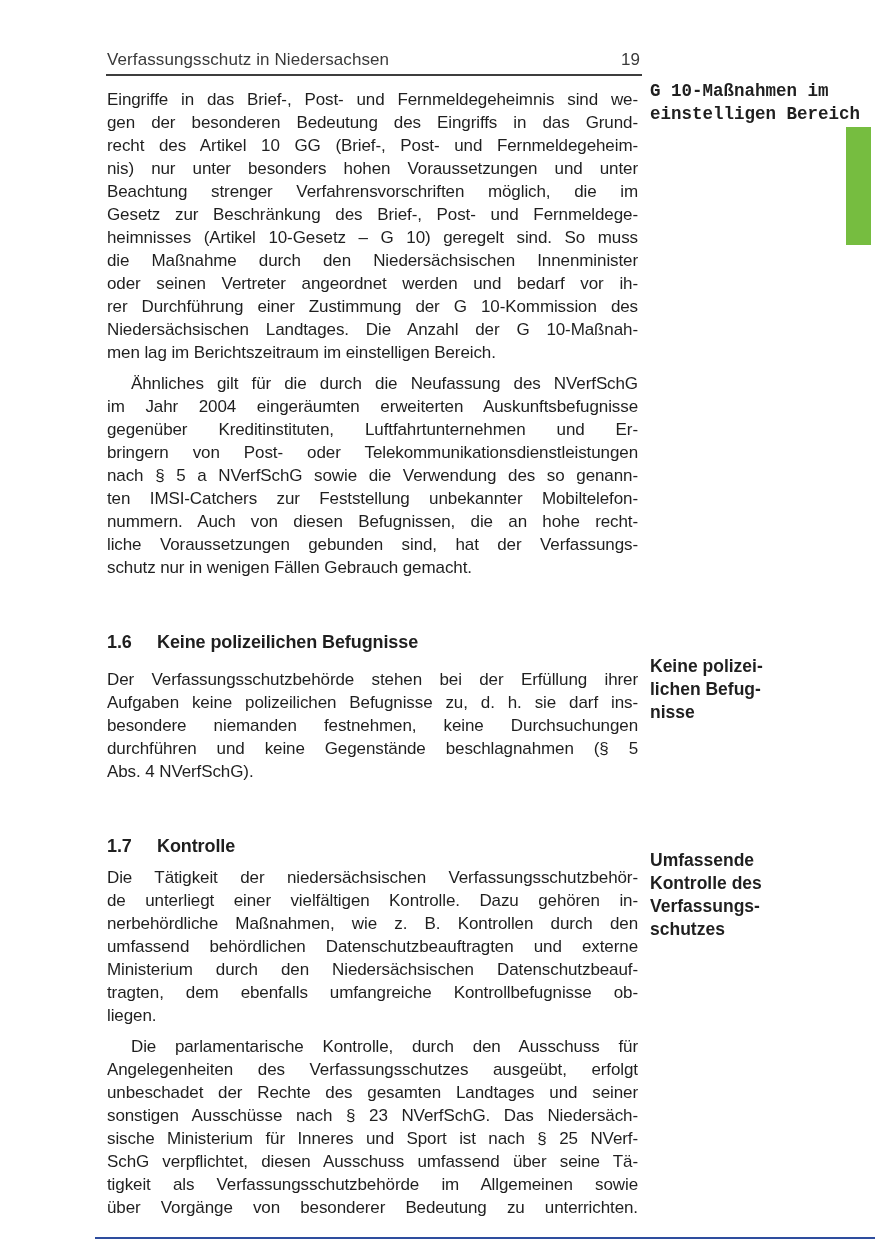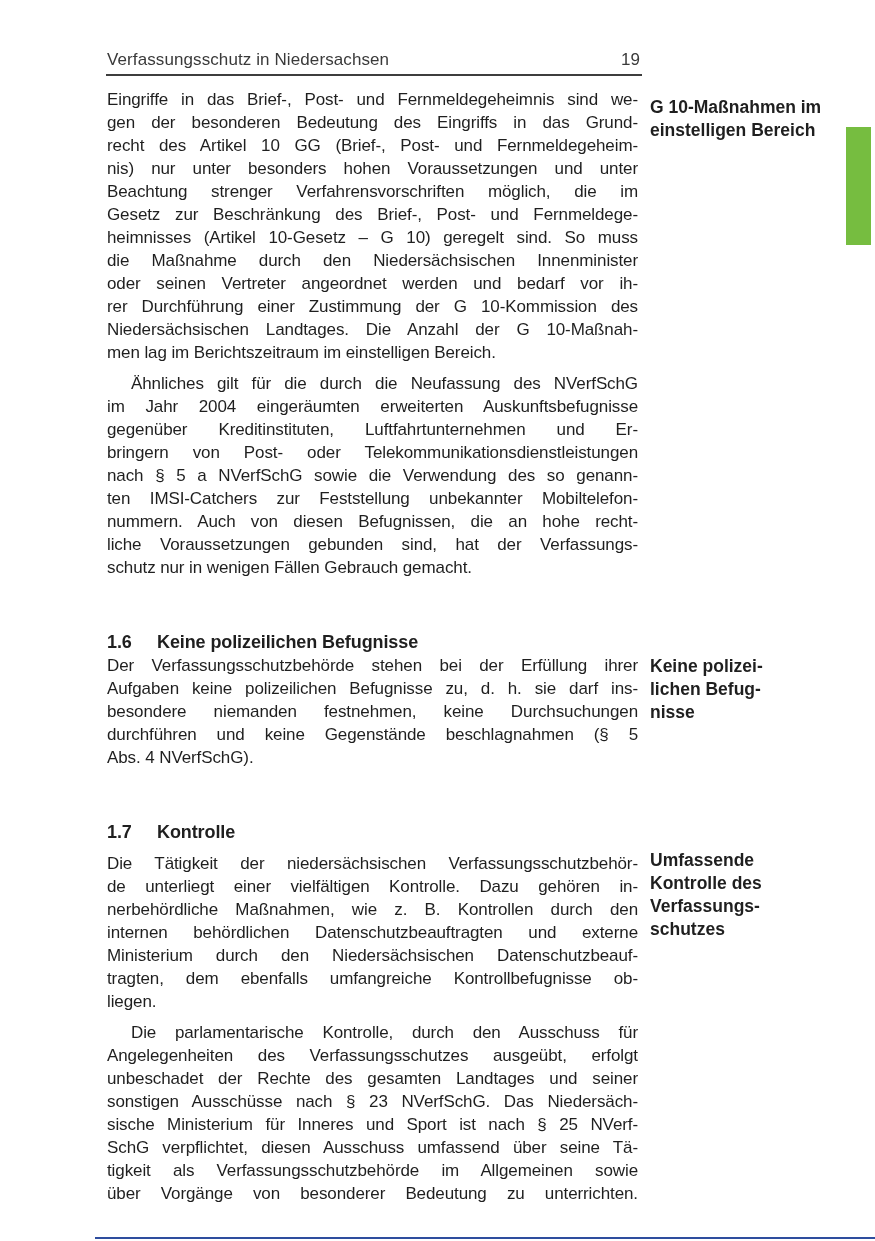--- a/index.html
+++ b/index.html
@@ -21,30 +21,30 @@
     font-size:17px;line-height:23px;color:var(--text,#1f1f1f);
     letter-spacing:-0.1px;
   }
   .line{text-align:justify;text-align-last:justify;}
   .line.last{text-align-last:left;}
   .line.indent{text-indent:24px;}
   .heading{font-weight:bold;font-size:18px;line-height:23px;}
   .hnum{display:inline-block;width:50px;}
   .b1{margin-top:8px;}
   .b2{margin-top:52px;}
-  .b3{}
+  .b3{margin-top:14px;}
   .b4{margin-top:52px;}
   .b5{margin-top:8px;}
   .b6{margin-top:8px;}
   .notes-col{
     position:absolute;left:650px;top:0;width:205px;
     font-weight:bold;font-size:17.5px;line-height:23px;color:var(--text,#1f1f1f);
   }
   .note{position:absolute;left:0;white-space:nowrap;}
-  .note-0{top:96px;}
+  .note-0{top:80px;font-family:Liberation Mono, monospace;}
   .note-1{top:655px;}
   .note-2{top:849px;}
   .accent-bar{
     position:absolute;left:846px;top:127px;width:25px;height:118px;
     background:var(--accent,#76bd40);
   }
   .footer-rule{
     position:absolute;left:95px;top:1237px;width:780px;height:2px;
     background:var(--footer-rule,#2e4d9e);
   }
@@ -93,21 +93,21 @@
         <div class="line">Aufgaben keine polizeilichen Befugnisse zu, d. h. sie darf ins-</div>
         <div class="line">besondere niemanden festnehmen, keine Durchsuchungen</div>
         <div class="line">durchführen und keine Gegenstände beschlagnahmen (§ 5</div>
         <div class="line last">Abs. 4 NVerfSchG).</div>
       </div>
       <div class="heading b4"><span class="hnum">1.7</span><span>Kontrolle</span></div>
       <div class="para b5">
         <div class="line">Die Tätigkeit der niedersächsischen Verfassungsschutzbehör-</div>
         <div class="line">de unterliegt einer vielfältigen Kontrolle. Dazu gehören in-</div>
         <div class="line">nerbehördliche Maßnahmen, wie z. B. Kontrollen durch den</div>
-        <div class="line">internen behördlichen Datenschutzbeauftragten und externe</div>
+        <div class="line">umfassend behördlichen Datenschutzbeauftragten und externe</div>
         <div class="line">Ministerium durch den Niedersächsischen Datenschutzbeauf-</div>
         <div class="line">tragten, dem ebenfalls umfangreiche Kontrollbefugnisse ob-</div>
         <div class="line last">liegen.</div>
       </div>
       <div class="para b6">
         <div class="line indent">Die parlamentarische Kontrolle, durch den Ausschuss für</div>
         <div class="line">Angelegenheiten des Verfassungsschutzes ausgeübt, erfolgt</div>
         <div class="line">unbeschadet der Rechte des gesamten Landtages und seiner</div>
         <div class="line">sonstigen Ausschüsse nach § 23 NVerfSchG. Das Niedersäch-</div>
         <div class="line">sische Ministerium für Inneres und Sport ist nach § 25 NVerf-</div>

